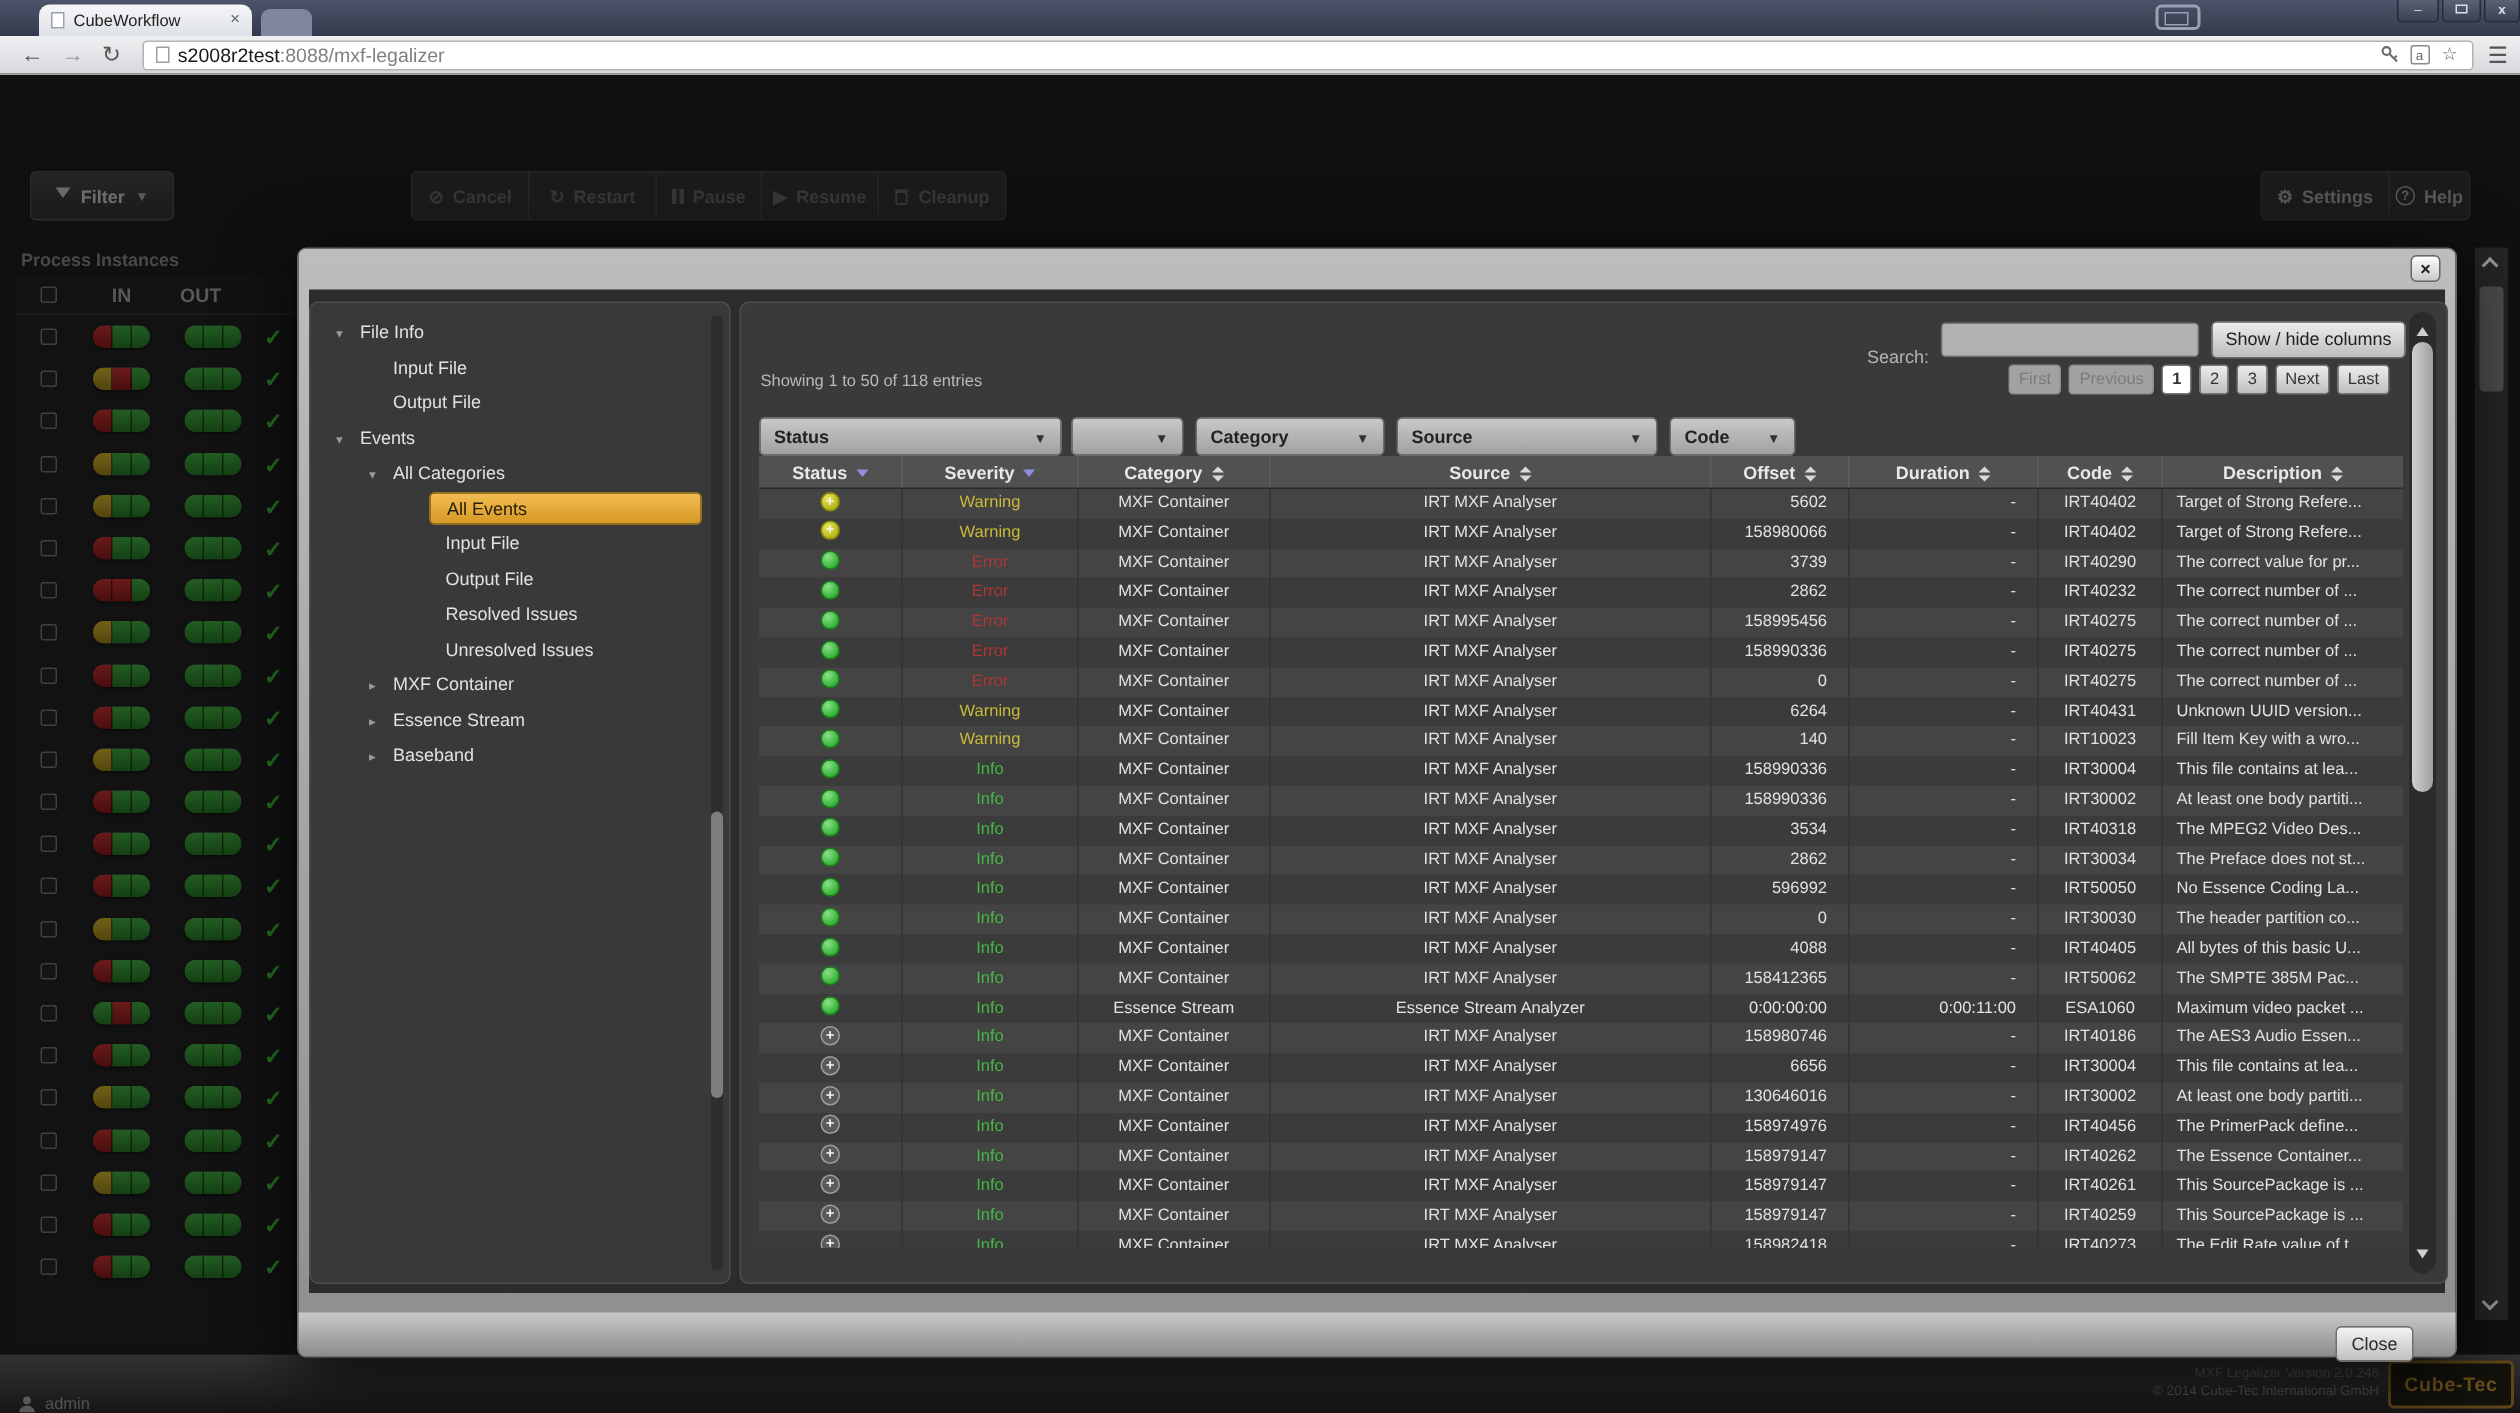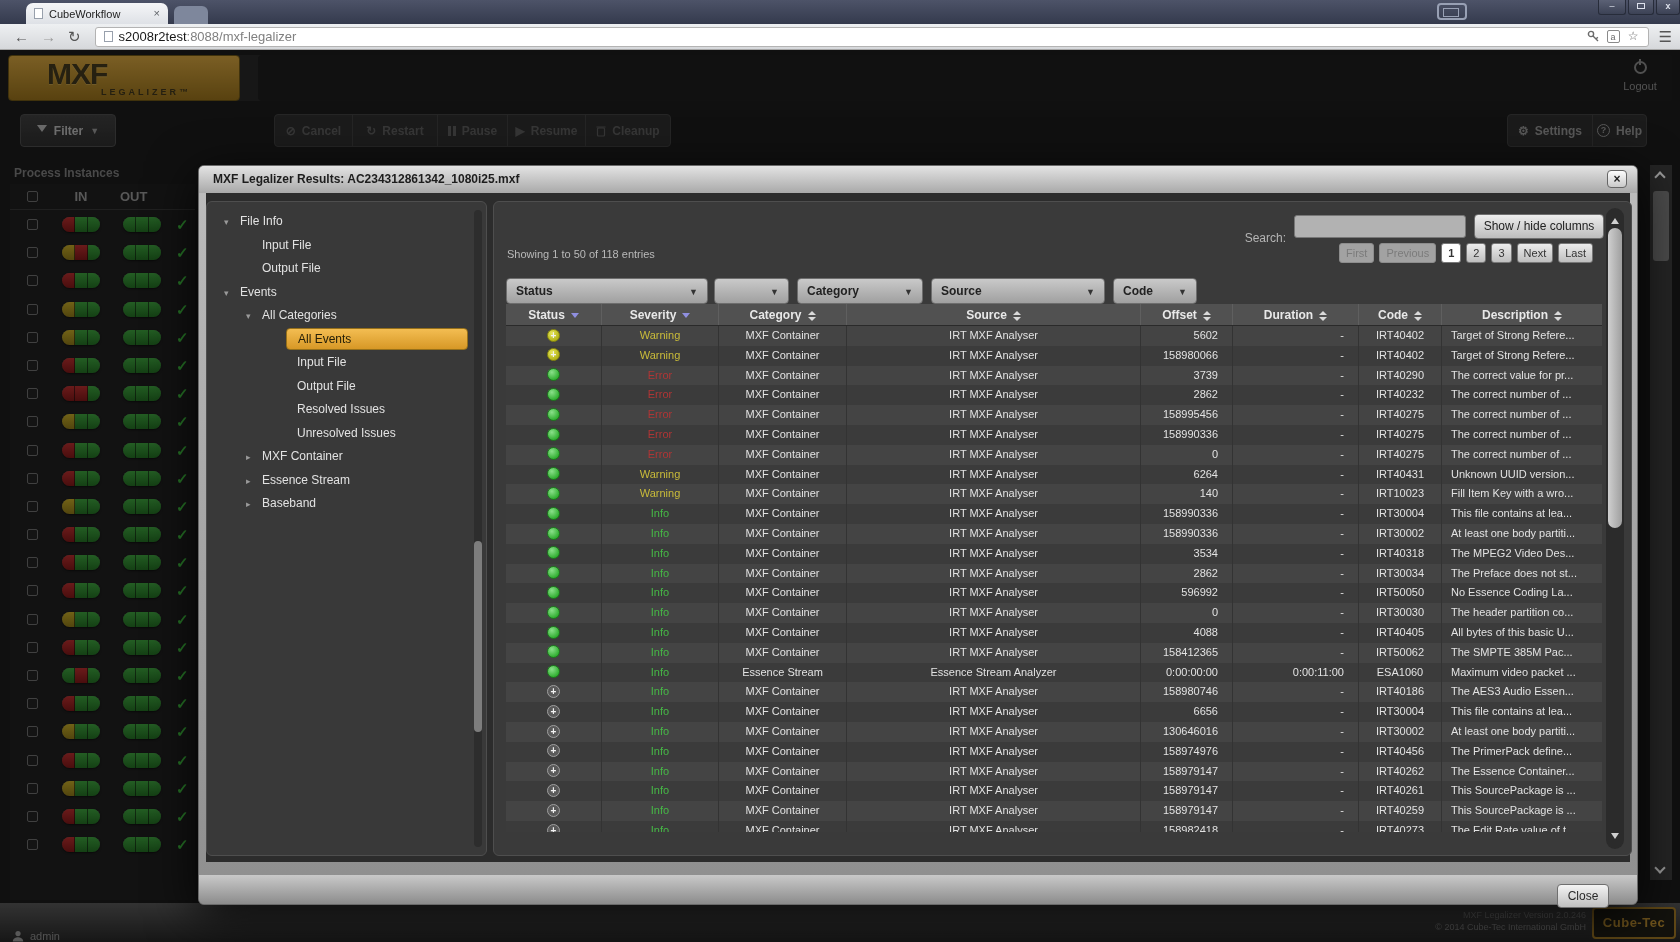--- a/index.html
+++ b/index.html
@@ -283,32 +283,20 @@
         <span class="aicon transicon">a</span>
         <span class="aicon">☆</span>
       </span>
     </div>
     <span class="menuicon">☰</span>
   </div>
 </div>
 
 <div class="page">
 
-  <div class="apphead">
-    <div class="logo">
-      <span class="logo-main">MXF</span>
-      <span class="logo-sub">LEGALIZER™</span>
-    </div>
-    <div class="headdark">
-      <div class="logout">
-        <span class="powericon"></span>
-        <span class="logout-label">Logout</span>
-      </div>
-    </div>
-  </div>
 
   <div class="filterbtn">
     <span class="funnel"></span>
     <span>Filter</span>
     <span class="fcaret">▼</span>
   </div>
 
   <div class="agroup center">
     <button class="abtn" style="width:78px">
       <span class="ic">⊘</span>
@@ -697,21 +685,20 @@
       <span>admin</span>
     </div>
     <div class="verbox">
       <div>MXF Legalizer Version 2.0.246</div>
       <div>© 2014 Cube-Tec International GmbH</div>
     </div>
     <div class="brand">Cube-Tec</div>
   </div>
 
   <div class="modal">
-    <div class="mtitle">MXF Legalizer Results: AC234312861342_1080i25.mxf</div>
     <div class="mclose">×</div>
 
     <div class="mcontent">
       <div class="treepanel">
         <div>
             <div class="titem d1"><span class="tri">▾</span><span class="tlabel">File Info</span></div>
             <div class="titem d2"><span class="tri hiddenTri">▾</span><span class="tlabel">Input File</span></div>
             <div class="titem d2"><span class="tri hiddenTri">▾</span><span class="tlabel">Output File</span></div>
             <div class="titem d1"><span class="tri">▾</span><span class="tlabel">Events</span></div>
             <div class="titem d2"><span class="tri">▾</span><span class="tlabel">All Categories</span></div>

